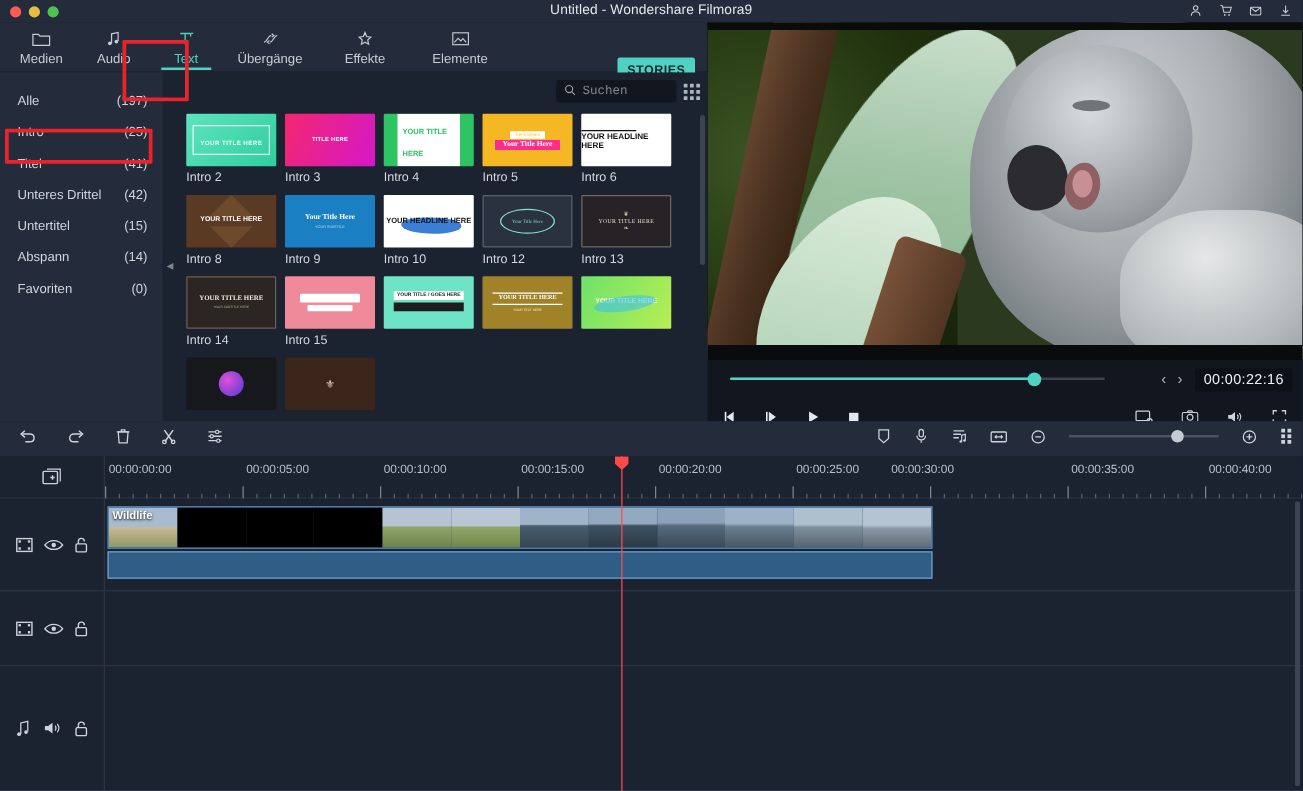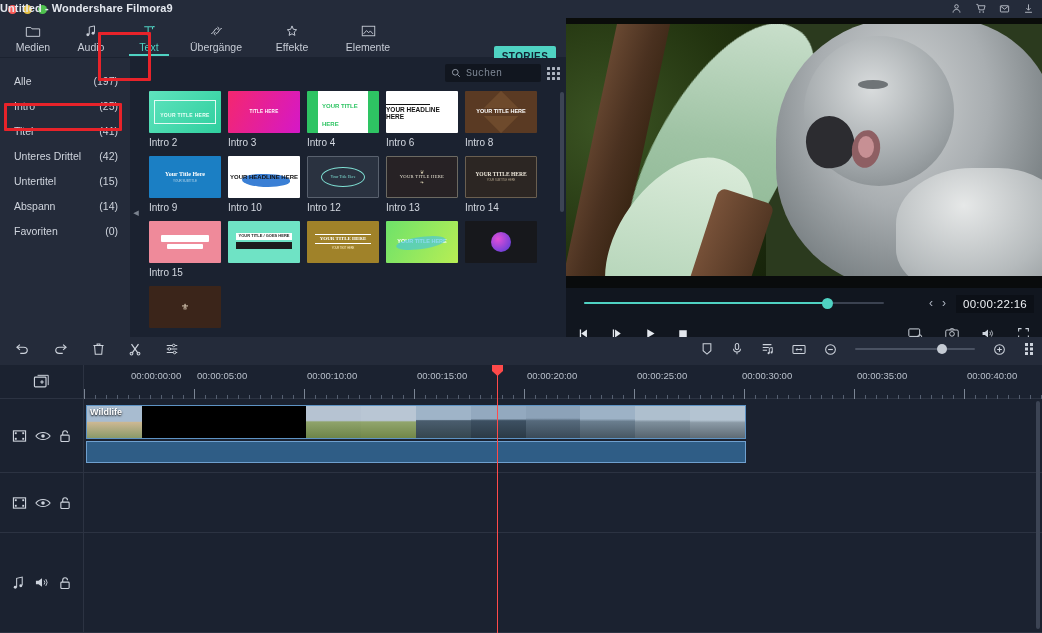--- a/index.html
+++ b/index.html
@@ -16,22 +16,22 @@
   .titlebar {
     position: absolute; left: 0; top: 0; width: 1042px; height: 18px;
     background: #242b3a; display: flex; align-items: center;
   }
   .traffic { position: absolute; left: 8px; top: 5px; display: flex; gap: 6px; }
   .tl-dot { width: 9px; height: 9px; border-radius: 50%; }
   .tl-red { background: #fc5b57; }
   .tl-yel { background: #e5bf42; }
   .tl-grn { background: #4fc24f; }
   .title-text {
-    position: absolute; left: 0; right: 0; top: 2px; text-align: left;
-    font-size: 11px; color: #e3e7ee; font-weight: bold; letter-spacing: .1px;
+    position: absolute; left: 0; right: 0; top: 2px; text-align: center;
+    font-size: 11px; color: #e3e7ee; font-weight: normal; letter-spacing: .1px;
   }
   .title-icons { position: absolute; right: 8px; top: 3px; display: flex; gap: 13px; }
   .title-icons svg { display: block; }
 
   
   .leftpanel {
     position: absolute; left: 0; top: 18px; width: 452px; height: 319px;
     background: #1b2230;
   }
   .tabbar {
@@ -428,20 +428,29 @@
           <div class="tname">Intro 3</div>
         </div>
 
         <div class="thumb">
           <div class="tframe a4">
             <div class="box"><span class="tt">YOUR TITLE HERE</span></div>
           </div>
           <div class="tname">Intro 4</div>
         </div>
 
+        <div class="thumb">
+          <div class="tframe a5">
+            <div style="display:flex;flex-direction:column;align-items:center;">
+              <span class="cap">TOP STORIES</span>
+              <span class="band">Your Title Here</span>
+            </div>
+          </div>
+          <div class="tname">Intro 5</div>
+        </div>
 
         <div class="thumb">
           <div class="tframe a6">
             <div style="display:flex;flex-direction:column;align-items:flex-start;">
               <span class="rule"></span>
               <span class="tt">YOUR HEADLINE HERE</span>
             </div>
           </div>
           <div class="tname">Intro 6</div>
         </div>
@@ -739,21 +748,21 @@
     <div class="ruler-row"></div>
     <div class="addmedia-cell">
       <svg width="18" height="16" viewBox="0 0 20 18">
           <rect x="1.5" y="3.5" width="13" height="11" rx="1" fill="none" stroke="#cdd3dc" stroke-width="1.3"></rect>
           <path d="M5 1.5h12v11" fill="none" stroke="#cdd3dc" stroke-width="1.1"></path>
           <path d="M8 9h4M10 7v4" stroke="#cdd3dc" stroke-width="1.3"></path>
         </svg>
     </div>
     <div class="ruler" id="ruler">
         <div class="rtick major" style="left: 0px;"></div>
-        <div class="rlabel" style="left: 3px; margin-left: 44px;">00:00:00:00</div>
+        <div class="rlabel" style="left: 3px;">00:00:00:00</div>
         <div class="rtick minor" style="left: 11px;"></div>
         <div class="rtick minor" style="left: 22px;"></div>
         <div class="rtick minor" style="left: 33px;"></div>
         <div class="rtick minor" style="left: 44px;"></div>
         <div class="rtick minor" style="left: 55px;"></div>
         <div class="rtick minor" style="left: 66px;"></div>
         <div class="rtick minor" style="left: 77px;"></div>
         <div class="rtick minor" style="left: 88px;"></div>
         <div class="rtick minor" style="left: 99px;"></div>
         <div class="rtick major" style="left: 110px;"></div>
@@ -805,21 +814,21 @@
         <div class="rtick minor" style="left: 561px;"></div>
         <div class="rtick minor" style="left: 572px;"></div>
         <div class="rtick minor" style="left: 583px;"></div>
         <div class="rtick minor" style="left: 594px;"></div>
         <div class="rtick minor" style="left: 605px;"></div>
         <div class="rtick minor" style="left: 616px;"></div>
         <div class="rtick minor" style="left: 627px;"></div>
         <div class="rtick minor" style="left: 638px;"></div>
         <div class="rtick minor" style="left: 649px;"></div>
         <div class="rtick major" style="left: 660px;"></div>
-        <div class="rlabel" style="left: 658px;">00:00:30:00</div>
+        <div class="rlabel" style="left: 629px;">00:00:30:00</div>
         <div class="rtick minor" style="left: 671px;"></div>
         <div class="rtick minor" style="left: 682px;"></div>
         <div class="rtick minor" style="left: 693px;"></div>
         <div class="rtick minor" style="left: 704px;"></div>
         <div class="rtick minor" style="left: 715px;"></div>
         <div class="rtick minor" style="left: 726px;"></div>
         <div class="rtick minor" style="left: 737px;"></div>
         <div class="rtick minor" style="left: 748px;"></div>
         <div class="rtick minor" style="left: 759px;"></div>
         <div class="rtick major" style="left: 770px;"></div>

